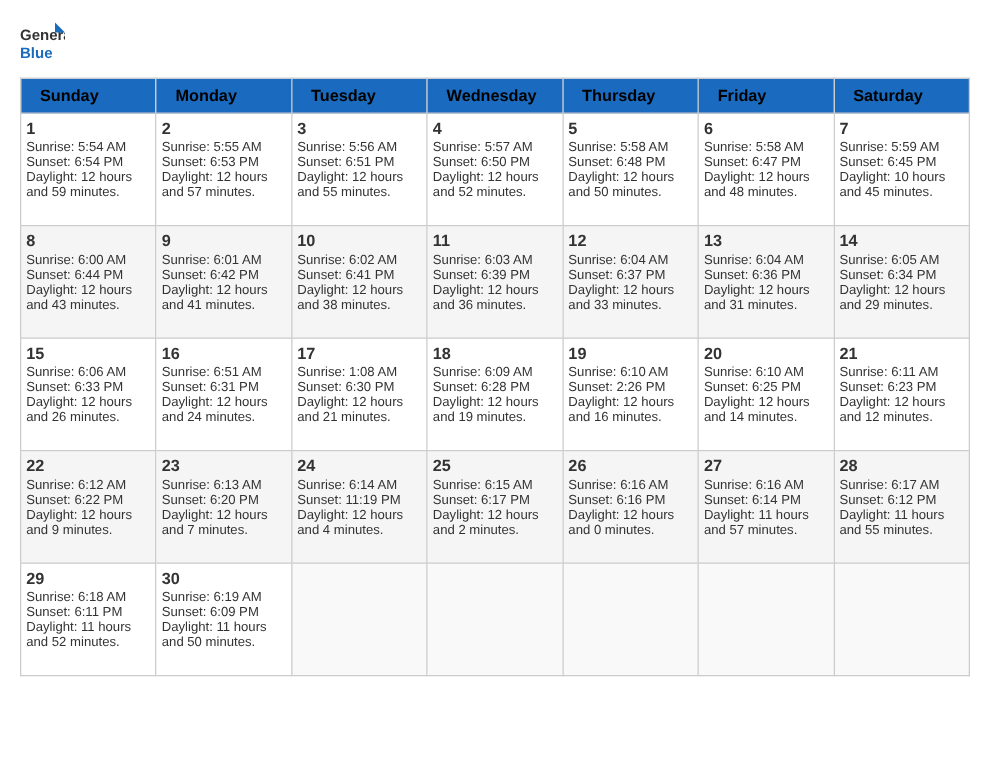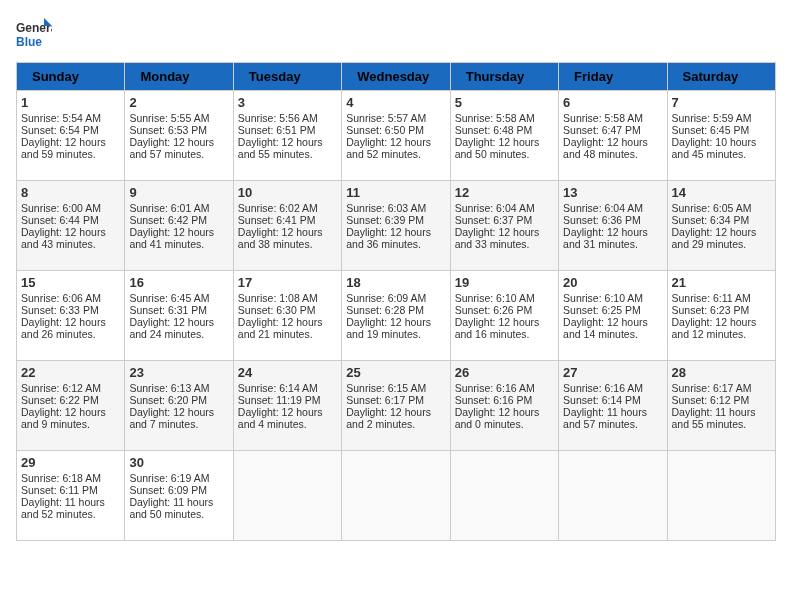--- a/index.html
+++ b/index.html
@@ -190,40 +190,40 @@
       </tr>
       <tr>
         <td>
         <span class="day-number">15</span>
         <span>Sunrise: 6:06 AM</span><br>
         <span>Sunset: 6:33 PM</span><br>
         <span>Daylight: 12 hours and 26 minutes.</span>
       </td>
         <td>
         <span class="day-number">16</span>
-        <span>Sunrise: 6:45 AM</span><br>
+        <span>Sunrise: 6:51 AM</span><br>
         <span>Sunset: 6:31 PM</span><br>
         <span>Daylight: 12 hours and 24 minutes.</span>
       </td>
         <td>
         <span class="day-number">17</span>
         <span>Sunrise: 1:08 AM</span><br>
         <span>Sunset: 6:30 PM</span><br>
         <span>Daylight: 12 hours and 21 minutes.</span>
       </td>
         <td>
         <span class="day-number">18</span>
         <span>Sunrise: 6:09 AM</span><br>
         <span>Sunset: 6:28 PM</span><br>
         <span>Daylight: 12 hours and 19 minutes.</span>
       </td>
         <td>
         <span class="day-number">19</span>
         <span>Sunrise: 6:10 AM</span><br>
-        <span>Sunset: 6:26 PM</span><br>
+        <span>Sunset: 2:26 PM</span><br>
         <span>Daylight: 12 hours and 16 minutes.</span>
       </td>
         <td>
         <span class="day-number">20</span>
         <span>Sunrise: 6:10 AM</span><br>
         <span>Sunset: 6:25 PM</span><br>
         <span>Daylight: 12 hours and 14 minutes.</span>
       </td>
         <td>
         <span class="day-number">21</span>

